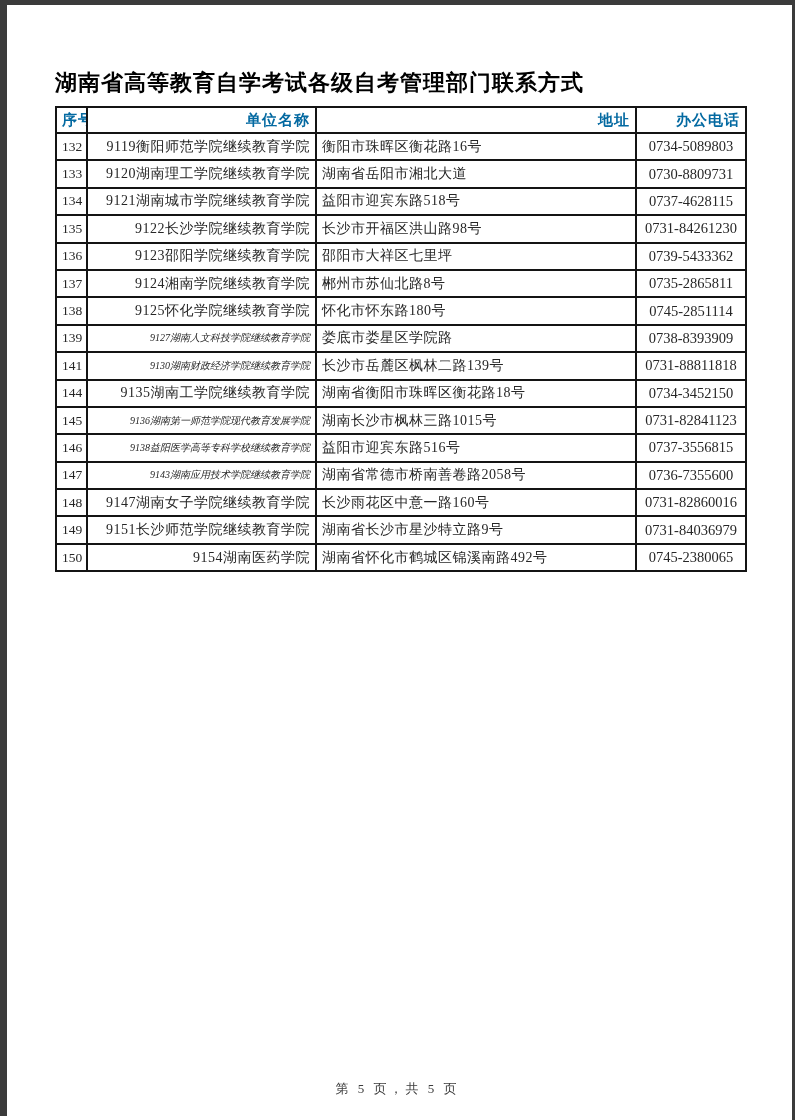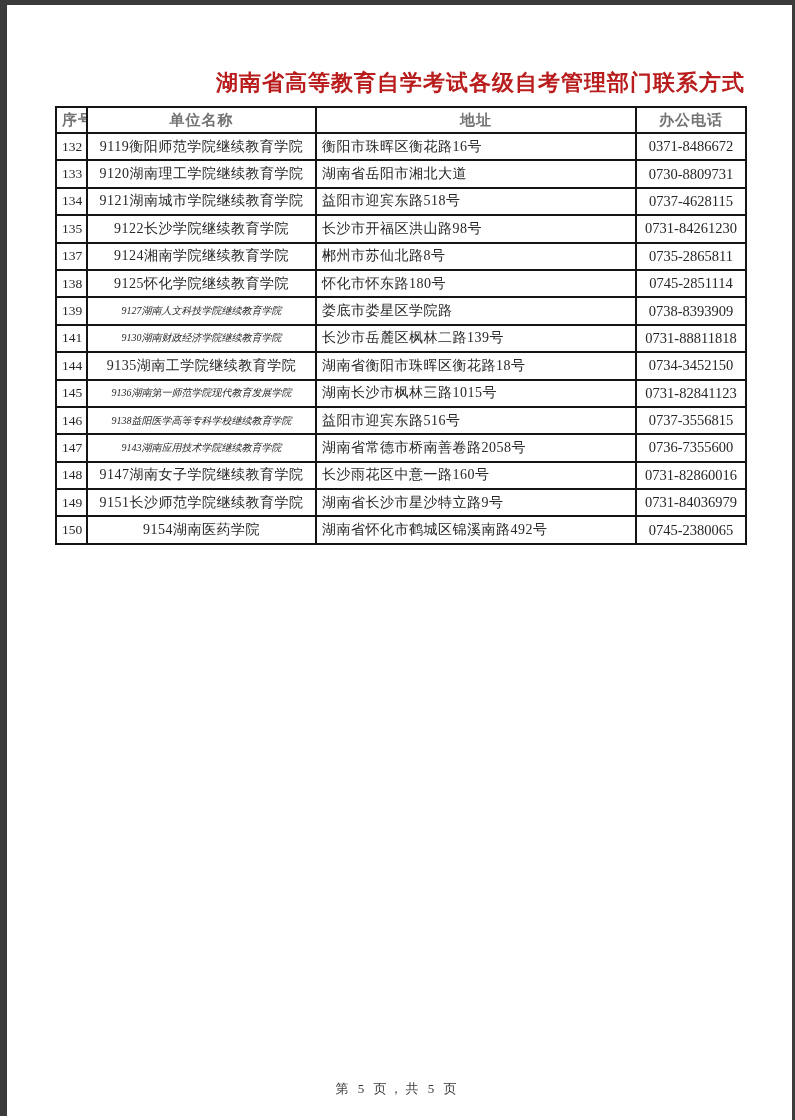--- a/index.html
+++ b/index.html
@@ -21,26 +21,26 @@
   .edge-top   { top: 0; left: 0; width: 795px; height: 5px; }
   .edge-left  { top: 0; left: 0; width: 7px; height: 1116px; }
   .edge-right { top: 0; right: 0; width: 3px; height: 1120px; }
 
   .doc-title {
     position: absolute;
     top: 68px;
     left: 55px;
     width: 690px;
     margin: 0;
-    text-align: right;
+    text-align: left;
     font-family: "Liberation Sans", "DejaVu Sans", sans-serif;
     font-weight: bold;
     font-size: 22px;
     letter-spacing: 1px;
-    color: #b91c1c;
+    color: #000000;
     white-space: nowrap;
   }
 
   table.contact-table {
     position: absolute;
     left: 55px;
     top: 106px;
     width: 690px;
     border-collapse: collapse;
     table-layout: fixed;
@@ -50,31 +50,31 @@
     border: 2px solid #141414;
     padding: 0 5px;
     overflow: hidden;
     white-space: nowrap;
   }
   .contact-table th {
     height: 24px;
     font-family: "Liberation Serif", "DejaVu Serif", serif;
     font-weight: bold;
     font-size: 15px;
-    text-align: center;
+    text-align: right;
     letter-spacing: 1px;
-    color: #737373;
+    color: #0369a1;
   }
   .contact-table td {
     height: 25.4px;
     font-size: 14px;
     letter-spacing: 0.5px;
   }
   td.c-no    { text-align: center; font-size: 13.5px; letter-spacing: 0; }
-  td.c-name  { text-align: center; }
+  td.c-name  { text-align: right; }
   td.c-addr  { text-align: left; }
   td.c-phone { text-align: center; font-size: 14.5px; letter-spacing: 0; }
   td.c-name.compact { font-size: 10px; letter-spacing: 0; font-style: italic; }
 
   .page-footer {
     position: absolute;
     left: 0;
     bottom: 22px;
     width: 100%;
     text-align: center;
@@ -107,41 +107,47 @@
         <th>单位名称</th>
         <th>地址</th>
         <th>办公电话</th>
       </tr>
     </thead>
     <tbody id="table-body">
         <tr>
           <td class="c-no">132</td>
           <td class="c-name">9119衡阳师范学院继续教育学院</td>
           <td class="c-addr">衡阳市珠晖区衡花路16号</td>
-          <td class="c-phone">0371-8486672</td>
+          <td class="c-phone">0734-5089803</td>
         </tr>
         <tr>
           <td class="c-no">133</td>
           <td class="c-name">9120湖南理工学院继续教育学院</td>
           <td class="c-addr">湖南省岳阳市湘北大道</td>
           <td class="c-phone">0730-8809731</td>
         </tr>
         <tr>
           <td class="c-no">134</td>
           <td class="c-name">9121湖南城市学院继续教育学院</td>
           <td class="c-addr">益阳市迎宾东路518号</td>
           <td class="c-phone">0737-4628115</td>
         </tr>
         <tr>
           <td class="c-no">135</td>
           <td class="c-name">9122长沙学院继续教育学院</td>
           <td class="c-addr">长沙市开福区洪山路98号</td>
           <td class="c-phone">0731-84261230</td>
         </tr>
         <tr>
+          <td class="c-no">136</td>
+          <td class="c-name">9123邵阳学院继续教育学院</td>
+          <td class="c-addr">邵阳市大祥区七里坪</td>
+          <td class="c-phone">0739-5433362</td>
+        </tr>
+        <tr>
           <td class="c-no">137</td>
           <td class="c-name">9124湘南学院继续教育学院</td>
           <td class="c-addr">郴州市苏仙北路8号</td>
           <td class="c-phone">0735-2865811</td>
         </tr>
         <tr>
           <td class="c-no">138</td>
           <td class="c-name">9125怀化学院继续教育学院</td>
           <td class="c-addr">怀化市怀东路180号</td>
           <td class="c-phone">0745-2851114</td>

